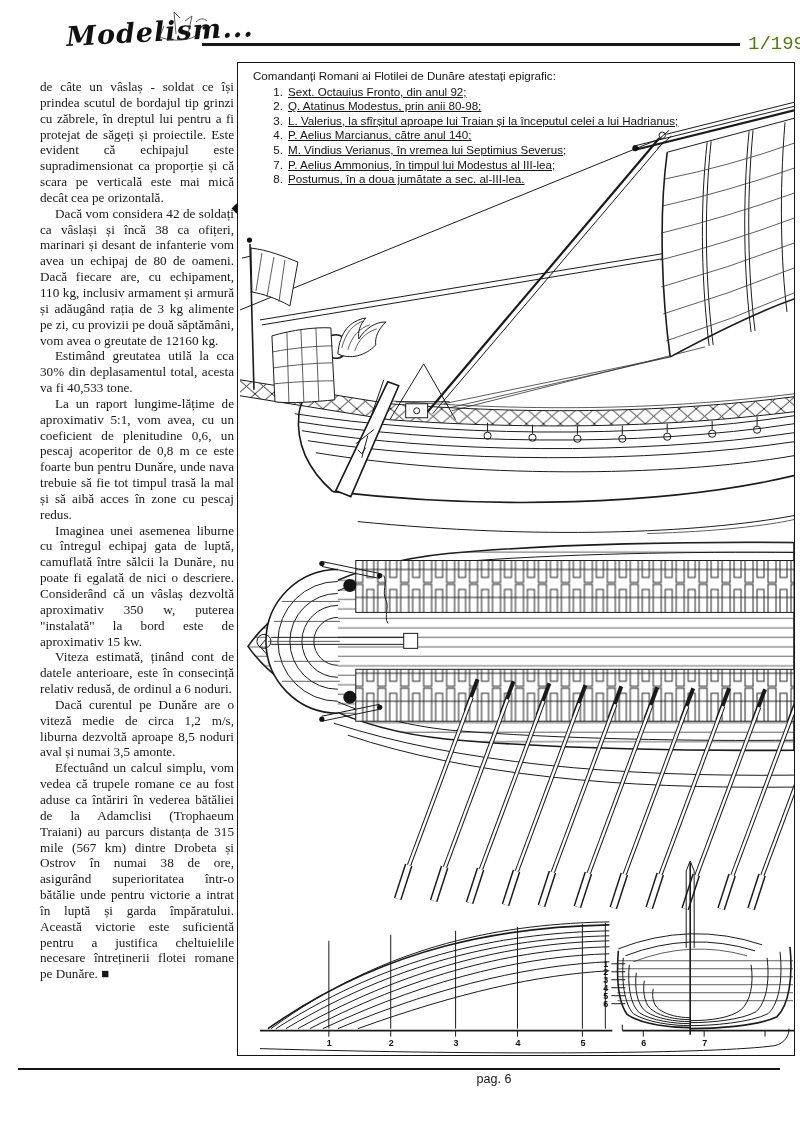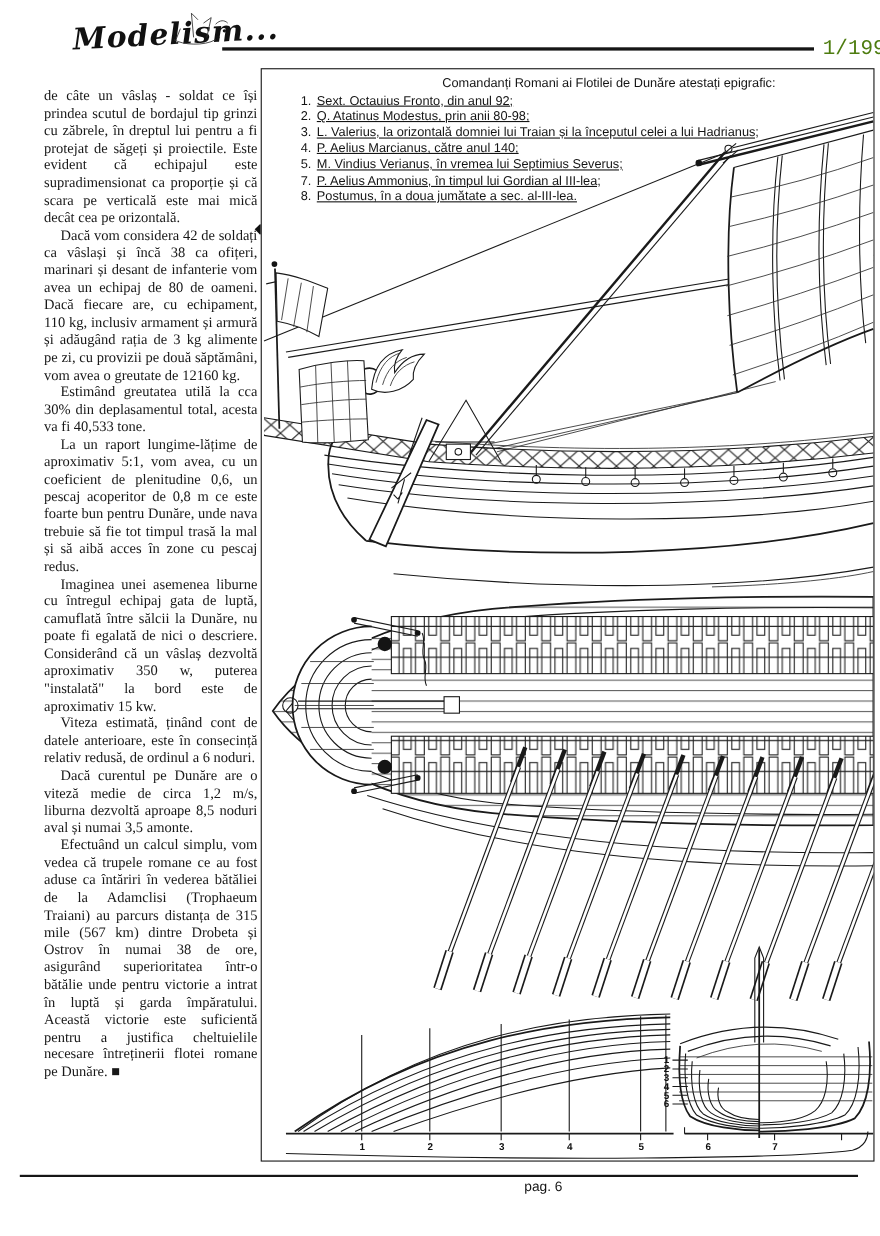--- a/index.html
+++ b/index.html
@@ -20,21 +20,21 @@
        text-align:justify;color:#181818;}
   .col p{margin:0;text-indent:15px;}
   .col p.first{text-indent:0;margin-top:16px;}
 
   
   .panel{position:absolute;left:237px;top:62px;width:558px;height:994px;
          border:1.6px solid #141414;box-sizing:border-box;background:#fff;}
   .plate-svg{position:absolute;left:0;top:0;width:100%;height:100%;}
   .commanders{position:absolute;left:15px;top:6px;width:452px;
               font-family:"Liberation Sans",sans-serif;font-size:11.6px;line-height:14.6px;color:#141414;}
-  .commanders .cmd-title{margin:0 0 1px 0;text-align:right;}
+  .commanders .cmd-title{margin:0 0 1px 0;}
   .cmd-list{margin:0 0 0 14px;text-decoration:underline;}
   .cmd-item{padding-left:21px;}
   .cmd-num{display:inline-block;width:16px;margin-left:-21px;margin-right:5px;text-align:right;}
 
   .diamond{position:absolute;left:233px;top:205px;width:7px;height:7px;background:#101010;
            transform:rotate(45deg);}
 
   
   .footer-rule{position:absolute;left:18px;top:1068px;width:762px;height:2px;background:#161616;}
   .page-num{position:absolute;left:453px;top:1072px;transform:translateX(-50%);
@@ -345,24 +345,24 @@
         </g>
         <path class="k" d="M22,986 C260,993 480,991 538,983 C549,980 552,972 552,966"></path>
       </g>
     </svg>
 
     <div class="commanders">
       <p class="cmd-title">Comandanți Romani ai Flotilei de Dunăre atestați epigrafic:</p>
       <div class="cmd-list">
         <div class="cmd-item"><span class="cmd-num">1.</span><span>Sext. Octauius Fronto, din anul 92;</span></div>
         <div class="cmd-item"><span class="cmd-num">2.</span><span>Q. Atatinus Modestus, prin anii 80-98;</span></div>
-        <div class="cmd-item"><span class="cmd-num">3.</span><span>L. Valerius, la orizontală domniei lui Traian și la începutul celei a lui Hadrianus;</span></div>
+        <div class="cmd-item"><span class="cmd-num">3.</span><span>L. Valerius, la sfîrșitul aproape lui Traian și la începutul celei a lui Hadrianus;</span></div>
         <div class="cmd-item"><span class="cmd-num">4.</span><span>P. Aelius Marcianus, către anul 140;</span></div>
         <div class="cmd-item"><span class="cmd-num">5.</span><span>M. Vindius Verianus, în vremea lui Septimius Severus;</span></div>
-        <div class="cmd-item"><span class="cmd-num">7.</span><span>P. Aelius Ammonius, în timpul lui Gordian al III-lea;</span></div>
+        <div class="cmd-item"><span class="cmd-num">7.</span><span>P. Aelius Ammonius, în timpul lui Modestus al III-lea;</span></div>
         <div class="cmd-item"><span class="cmd-num">8.</span><span>Postumus, în a doua jumătate a sec. al-III-lea.</span></div>
       </div>
     </div>
   </div>
 
   <div class="footer-rule"></div>
   <div class="page-num">pag. 6</div>
 
 </div>
 

